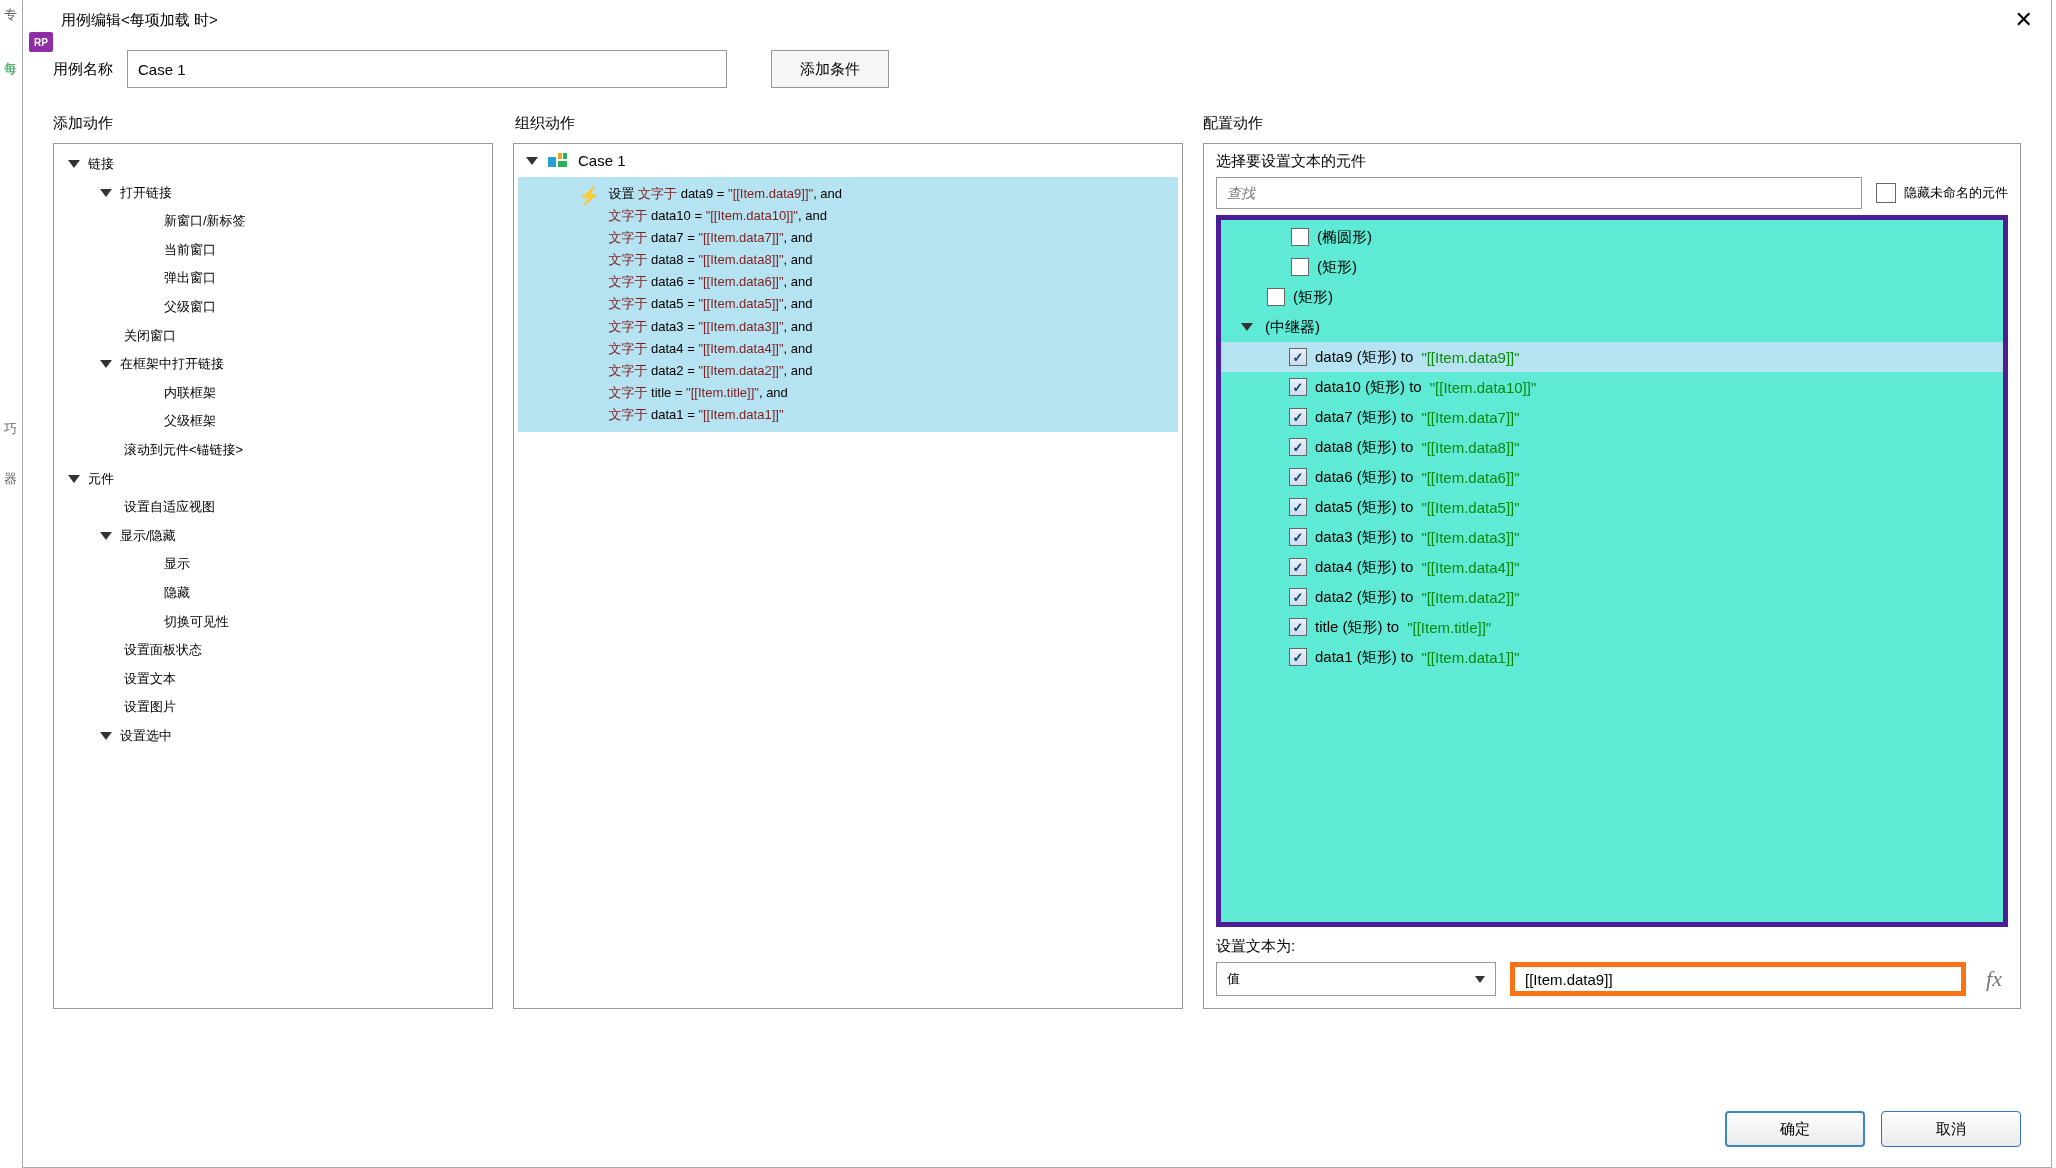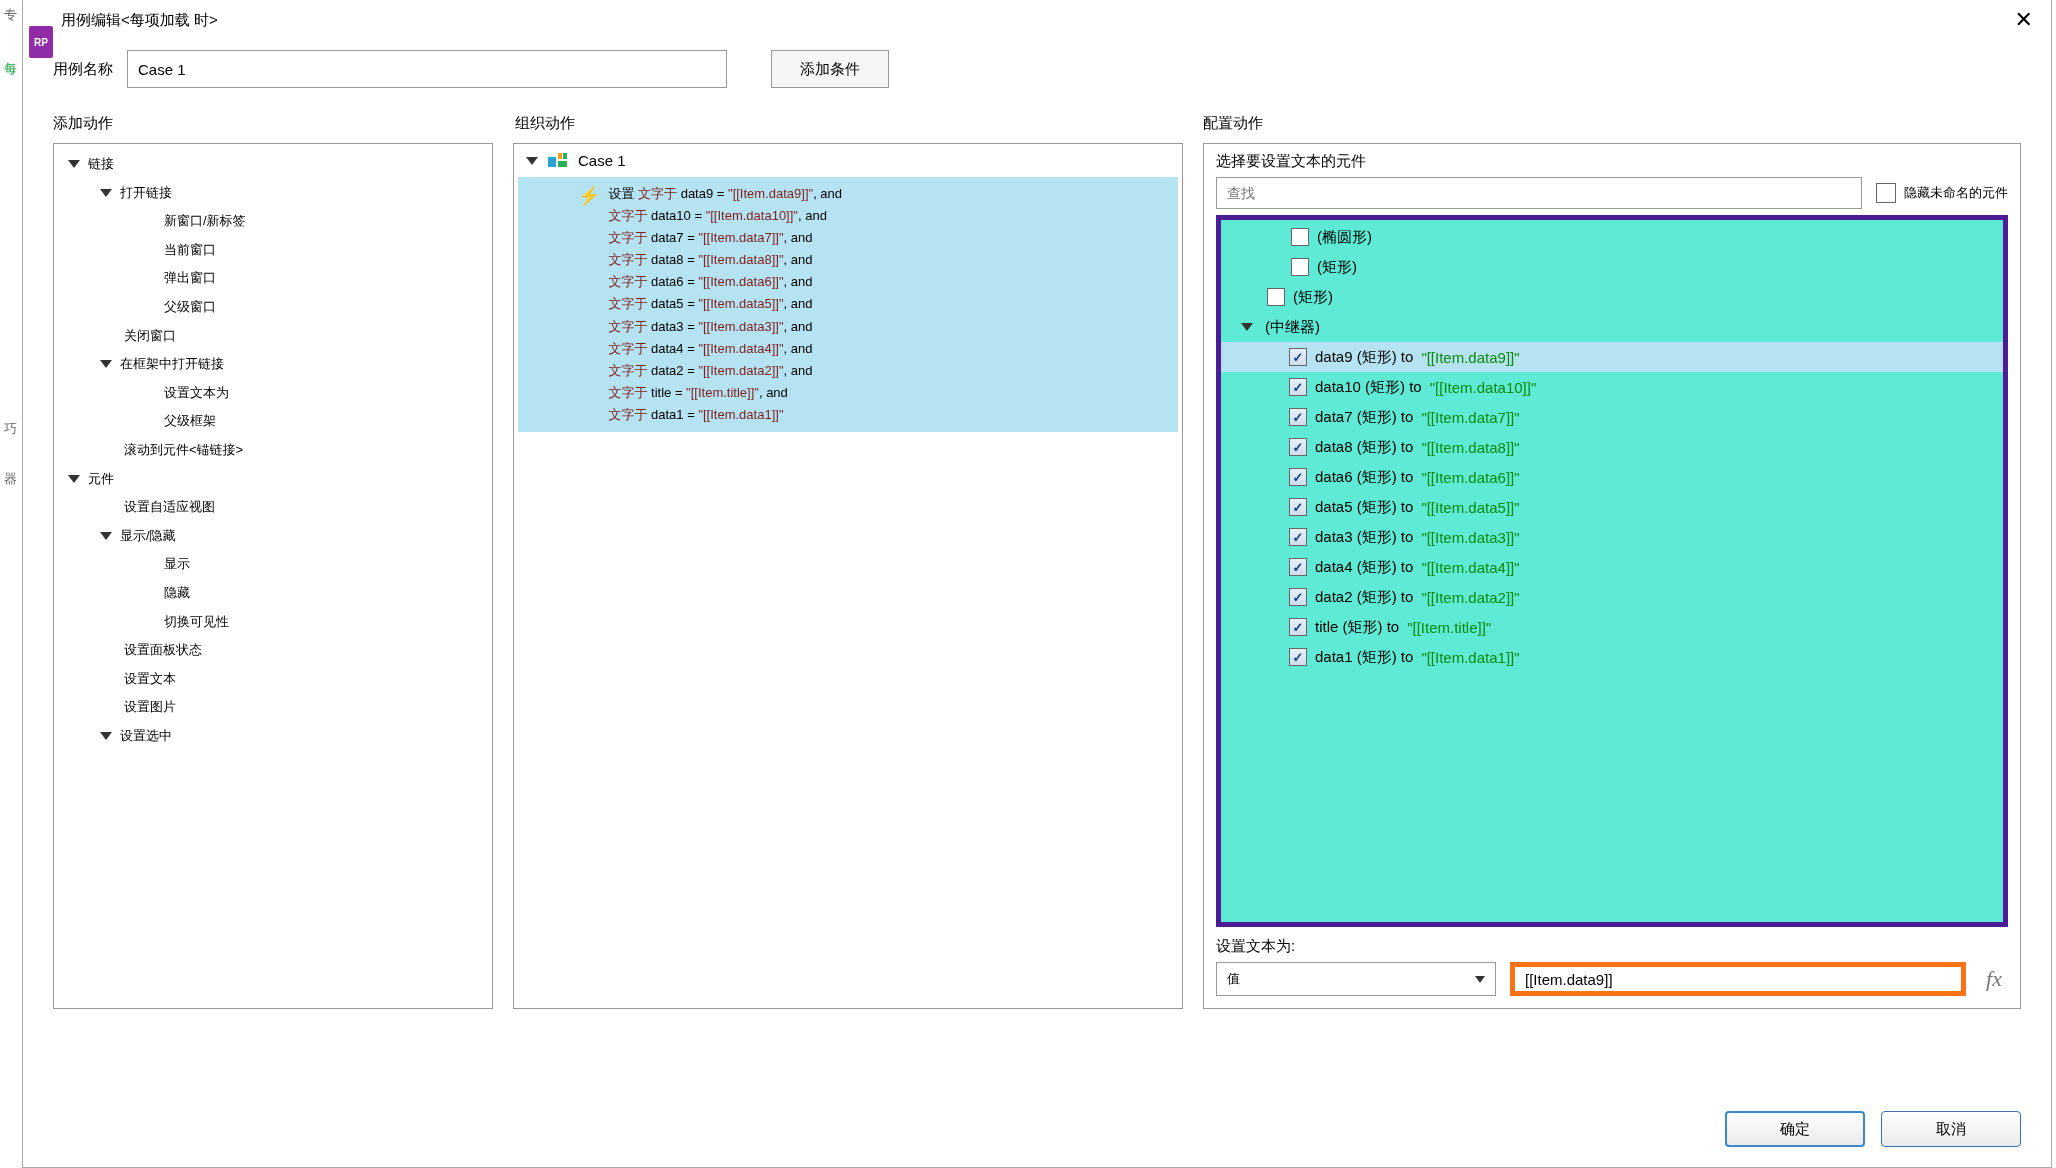--- a/index.html
+++ b/index.html
@@ -3,21 +3,21 @@
 <meta charset="utf-8">
 <style>
 * { box-sizing: border-box; margin: 0; padding: 0; font-family: "Microsoft YaHei", "PingFang SC", Arial, sans-serif; font-size: 13px; }
 body { background: #fff; width: 2056px; height: 1168px; overflow: hidden; position: relative; }
 
 .bg-hint { position: absolute; right: 8px; bottom: 10px; color: #666; font-size: 13px; }
 .bg-hint2 { position: absolute; right: 8px; top: 1050px; color: #666; font-size: 13px; }
 
 .dialog { position: absolute; left: 22px; top: 0; right: 4px; bottom: 0; background: #fff; border: 1px solid #aaa; border-top: none; display: flex; flex-direction: column; }
 .titlebar { height: 40px; display: flex; align-items: center; padding: 0 6px; }
-.titlebar .rp-icon { width: 24px; height: 32px; background: #8e2da6; color: #fff; font-size: 10px; font-weight: bold; display: flex; align-items: center; justify-content: center; border-radius: 2px; margin-right: 8px; margin-top: 44px; }
+.titlebar .rp-icon { width: 24px; height: 20px; background: #8e2da6; color: #fff; font-size: 10px; font-weight: bold; display: flex; align-items: center; justify-content: center; border-radius: 2px; margin-right: 8px; margin-top: 44px; }
 .titlebar .title { font-size: 15px; }
 .titlebar .close { margin-left: auto; font-size: 22px; padding: 4px 12px; cursor: pointer; }
 
 .name-row { display: flex; align-items: center; padding: 10px 30px 8px 30px; gap: 14px; }
 .name-row label { font-size: 15px; }
 .name-row input[type=text] { width: 600px; height: 38px; border: 1px solid #999; padding: 0 10px; font-size: 15px; }
 .name-row button { height: 38px; padding: 0 28px; border: 1px solid #999; background: #f6f6f6; font-size: 15px; margin-left: 30px; cursor: pointer; }
 
 .cols-header { display: flex; padding: 18px 30px 10px 30px; gap: 0; }
 .cols-header div { font-size: 15px; }
@@ -56,21 +56,21 @@
 .action-block { background: #b6e3f1; margin: 2px 2px; padding: 6px 0 6px 60px; }
 .action-block .first { display: flex; align-items: flex-start; gap: 8px; }
 .action-block .bolt { color: #777; font-size: 18px; margin-top: 2px; }
 .action-lines { font-size: 15px; line-height: 1.7; }
 .action-lines .lbl { color: #000; }
 .action-lines .g { color: #7f1d1d; }
 
 .right-inner { display: flex; flex-direction: column; height: 100%; padding: 8px 12px 12px 12px; }
 .right-title { font-size: 15px; margin-bottom: 6px; }
 .right-top { display: flex; align-items: center; gap: 14px; margin-bottom: 6px; }
-.search-input { flex: 1; height: 32px; border: 1px solid #999; padding: 12px 10px; color: #888; font-size: 14px; }
+.search-input { flex: 1; height: 32px; border: 1px solid #999; padding: 12px 10px; font-style: italic; color: #888; font-size: 14px; }
 .hide-chk { display: flex; align-items: center; gap: 8px; font-size: 15px; }
 .hide-chk .box { width: 20px; height: 20px; border: 1px solid #666; }
 
 .widget-scroll { flex: 1; border: 5px solid #4c1d95; overflow-y: scroll; background: #5eead4; }
 .wtree { padding: 2px 0 6px 0; }
 .wrow { display: flex; align-items: center; height: 30px; padding-left: 0; gap: 8px; }
 .wrow.selected { background: #b6e3f1; }
 .chkbox { width: 18px; height: 18px; border: 1px solid #666; background: #fff; display: inline-flex; align-items: center; justify-content: center; flex-shrink: 0; }
 .chkbox.checked { background: linear-gradient(#e8f0fb,#d0ddf0); }
 .chkbox.checked::after { content:"✓"; font-size: 13px; color: #12427d; font-weight: bold; }
@@ -156,21 +156,21 @@
               <span>父级窗口</span>
             </div>
             <div class="node lvl1b">
               <span>关闭窗口</span>
             </div>
             <div class="node lvl1">
               <span class="caret"></span>
               <span>在框架中打开链接</span>
             </div>
             <div class="node lvl2">
-              <span>设置文本为</span>
+              <span>内联框架</span>
             </div>
             <div class="node lvl2">
               <span>父级框架</span>
             </div>
             <div class="node lvl1b">
               <span>滚动到元件&lt;锚链接&gt;</span>
             </div>
             <div class="node lvl0">
               <span class="caret"></span>
               <span>元件</span>

